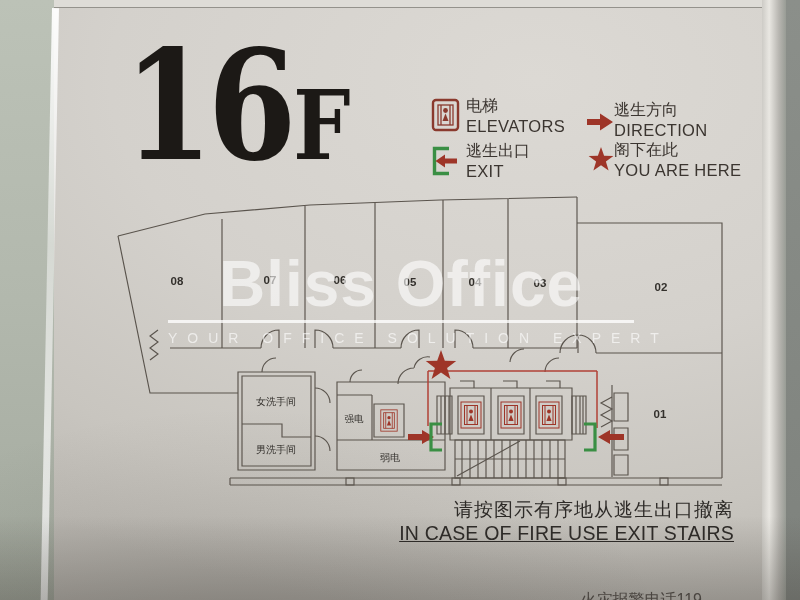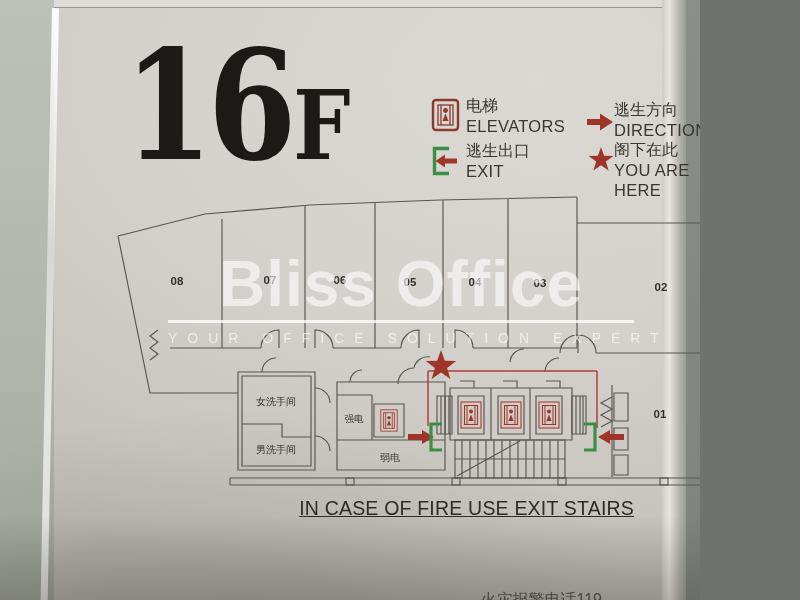--- a/index.html
+++ b/index.html
@@ -1,16 +1,16 @@
 <!DOCTYPE html>
 <html><head>
 <meta charset="utf-8">
 <style>
   html,body{margin:0;padding:0;background:#6f736e;}
-  .photo{position:relative;width:700px;height:600px;overflow:hidden;
+  .photo{position:relative;width:800px;height:600px;overflow:hidden;
          font-family:"Liberation Sans","DejaVu Sans",sans-serif;
          background:#a8aca6;}
   
   .bg-left{position:absolute;left:0;top:0;width:54px;height:600px;
            background:linear-gradient(180deg,#bcc2b7 0%,#b2b8ad 50%,#a3a99e 100%);}
   .bg-right{position:absolute;right:0;top:0;width:14px;height:600px;
             background:linear-gradient(180deg,#8b8f8a,#7e827d);}
   .edge-right{position:absolute;right:14px;top:0;width:24px;height:600px;
               background:linear-gradient(90deg,#cdcbc6 0%,#e9e7e2 30%,#b8b6b1 70%,#989c95 100%);}
   .edge-top{position:absolute;left:54px;top:0;right:38px;height:7px;
@@ -197,18 +197,19 @@
     <text class="rmsm" x="390" y="461" text-anchor="middle">弱电</text>
   </svg>
 
   <div class="wm">
     <div class="brand">Bliss Office</div>
     <div class="rule"></div>
     <div class="tag">YOUR OFFICE SOLUTION EXPERT</div>
   </div>
 
   <div class="warn">
+    <div class="zh">请按图示有序地从逃生出口撤离</div>
     <div class="en">IN CASE OF FIRE USE EXIT STAIRS</div>
   </div>
   <div class="cutoff">火灾报警电话119</div>
 
   <div class="shade"></div>
 </div>
 
 </body></html>

